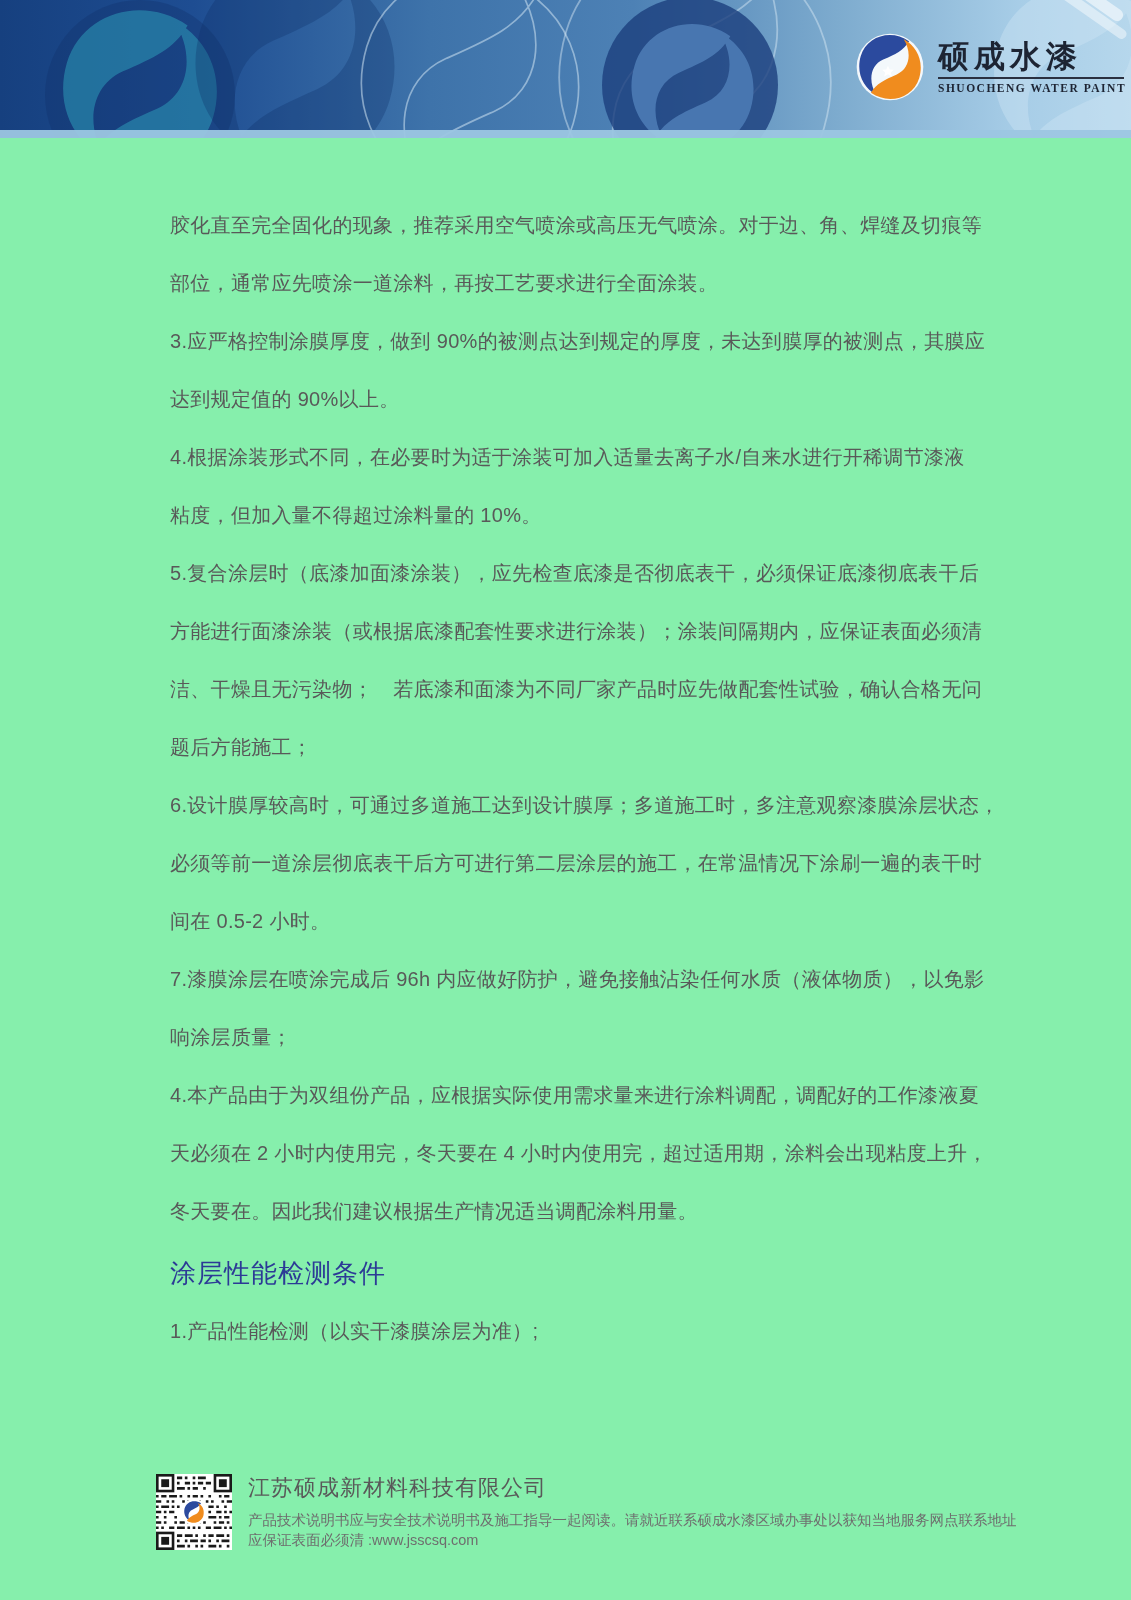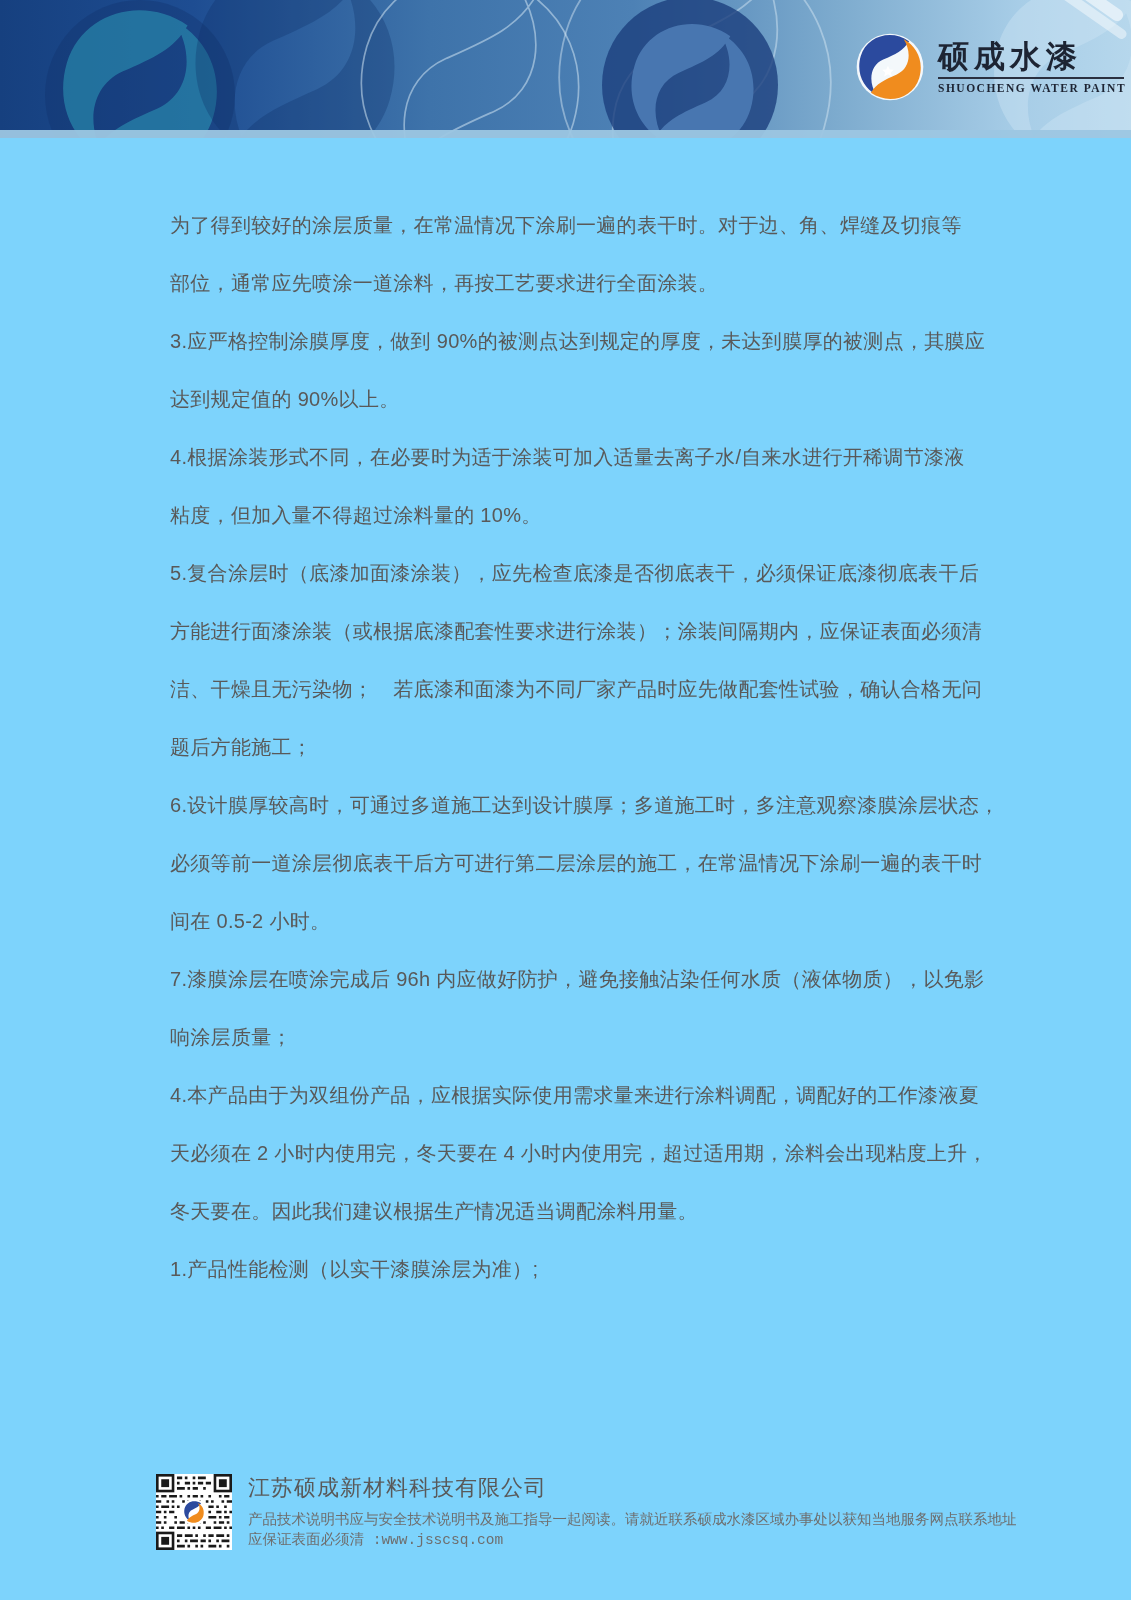--- a/index.html
+++ b/index.html
@@ -1,16 +1,16 @@
 <!DOCTYPE html>
 <html><head>
 <meta charset="utf-8">
 <style>
   html,body{margin:0;padding:0;background:#ffffff;}
-  .page{position:relative;width:1131px;height:1600px;background:#7dd3fc;overflow:hidden;
+  .page{position:relative;width:1131px;height:1600px;background:#86efac;overflow:hidden;
         font-family:"Liberation Sans","DejaVu Sans",sans-serif;}
 
   
   .header{position:absolute;top:0;left:0;width:1131px;height:138px;}
   .header svg{display:block;}
   .logo{position:absolute;top:33px;left:856px;display:flex;align-items:center;}
   .logo-icon{width:68px;height:68px;flex:0 0 auto;}
   .logo-text{margin-left:14px;color:#1d2433;}
   .brand-cn{font-family:"Liberation Serif","DejaVu Serif",serif;font-size:31px;font-weight:bold;
             letter-spacing:5px;white-space:nowrap;line-height:34px;}
@@ -23,21 +23,21 @@
   .para{margin:0;padding:0;}
   .line{display:block;height:58px;line-height:58px;white-space:nowrap;letter-spacing:0.3px;}
   .section-heading{height:58px;line-height:58px;margin-top:4px;font-size:26px;color:#2c3a96;
                    letter-spacing:1px;white-space:nowrap;}
 
   
   .footer{position:absolute;top:1474px;left:156px;width:860px;display:flex;align-items:flex-end;}
   .qr{width:76px;height:76px;flex:0 0 auto;}
   .footer-text{margin-left:16px;}
   .company{font-size:22px;line-height:26px;color:#595959;letter-spacing:1px;white-space:nowrap;}
-  .notes{margin-top:9px;font-size:14.5px;line-height:20px;color:#6e6e6e;font-family:Liberation Mono, monospace;}
+  .notes{margin-top:9px;font-size:14.5px;line-height:20px;color:#6e6e6e;}
   .note-line{display:block;white-space:nowrap;}
 </style>
 </head>
 <body>
 
 <div class="page">
 
   <div class="header">
     <svg width="1131" height="138" viewBox="0 0 1131 138">
       <defs>
@@ -79,21 +79,21 @@
       <div class="logo-text">
         <div class="brand-cn">硕成水漆</div>
         <div class="brand-divider"></div>
         <div class="brand-en">SHUOCHENG WATER PAINT</div>
       </div>
     </div>
   </div>
 
   <div class="content">
     <p class="para">
-      <span class="line">为了得到较好的涂层质量，在常温情况下涂刷一遍的表干时。对于边、角、焊缝及切痕等</span>
+      <span class="line">胶化直至完全固化的现象，推荐采用空气喷涂或高压无气喷涂。对于边、角、焊缝及切痕等</span>
       <span class="line">部位，通常应先喷涂一道涂料，再按工艺要求进行全面涂装。</span>
     </p>
     <p class="para">
       <span class="line">3.应严格控制涂膜厚度，做到 90%的被测点达到规定的厚度，未达到膜厚的被测点，其膜应</span>
       <span class="line">达到规定值的 90%以上。</span>
     </p>
     <p class="para">
       <span class="line">4.根据涂装形式不同，在必要时为适于涂装可加入适量去离子水/自来水进行开稀调节漆液</span>
       <span class="line">粘度，但加入量不得超过涂料量的 10%。</span>
     </p>
@@ -111,20 +111,21 @@
     <p class="para">
       <span class="line">7.漆膜涂层在喷涂完成后 96h 内应做好防护，避免接触沾染任何水质（液体物质），以免影</span>
       <span class="line">响涂层质量；</span>
     </p>
     <p class="para">
       <span class="line">4.本产品由于为双组份产品，应根据实际使用需求量来进行涂料调配，调配好的工作漆液夏</span>
       <span class="line">天必须在 2 小时内使用完，冬天要在 4 小时内使用完，超过适用期，涂料会出现粘度上升，</span>
       <span class="line">冬天要在。因此我们建议根据生产情况适当调配涂料用量。</span>
     </p>
 
+    <div class="section-heading">涂层性能检测条件</div>
 
     <span class="line">1.产品性能检测（以实干漆膜涂层为准）;</span>
   </div>
 
   <div class="footer">
     <svg class="qr" viewBox="0 0 29 29">
       <rect x="0" y="0" width="29" height="29" fill="#ffffff"></rect>
       <g fill="#1a1a1a">
         <rect x="0" y="0" width="7" height="7"></rect>
           <rect x="22" y="0" width="7" height="7"></rect>

